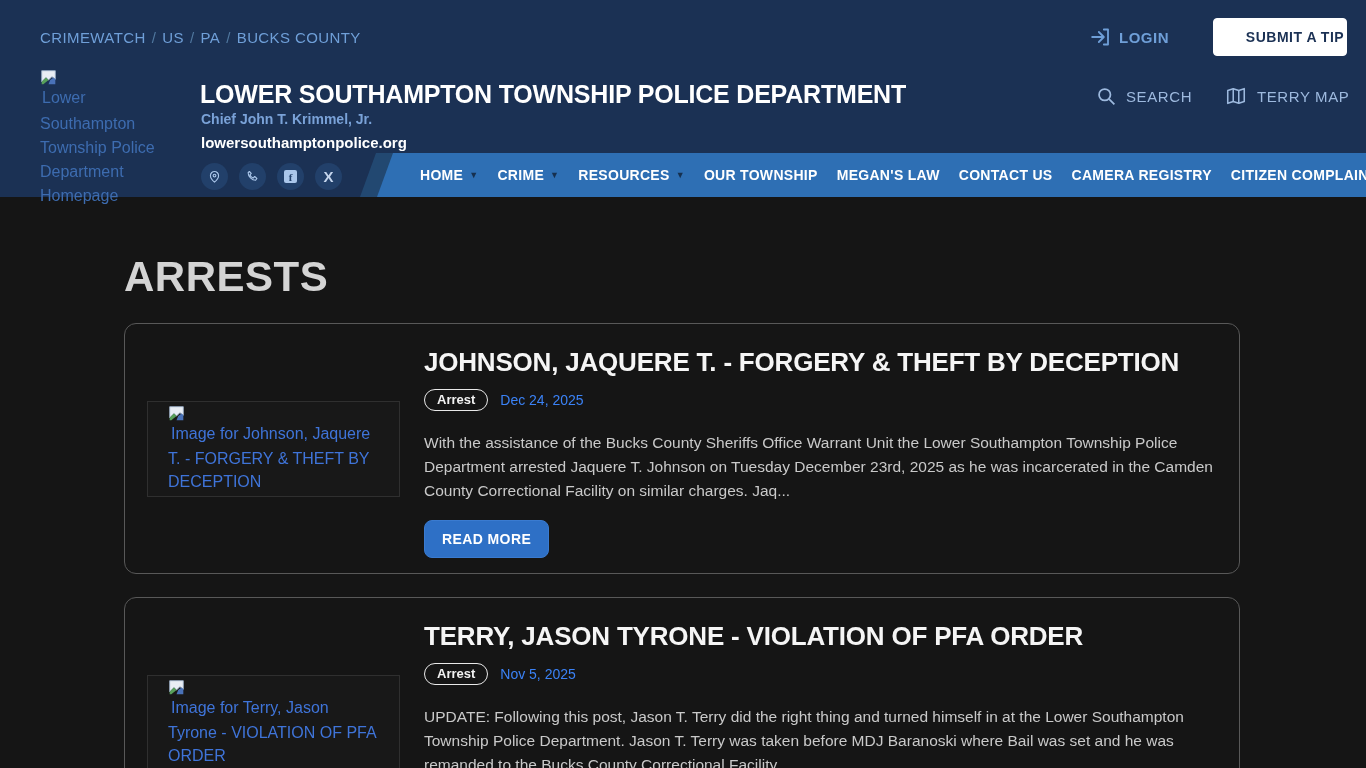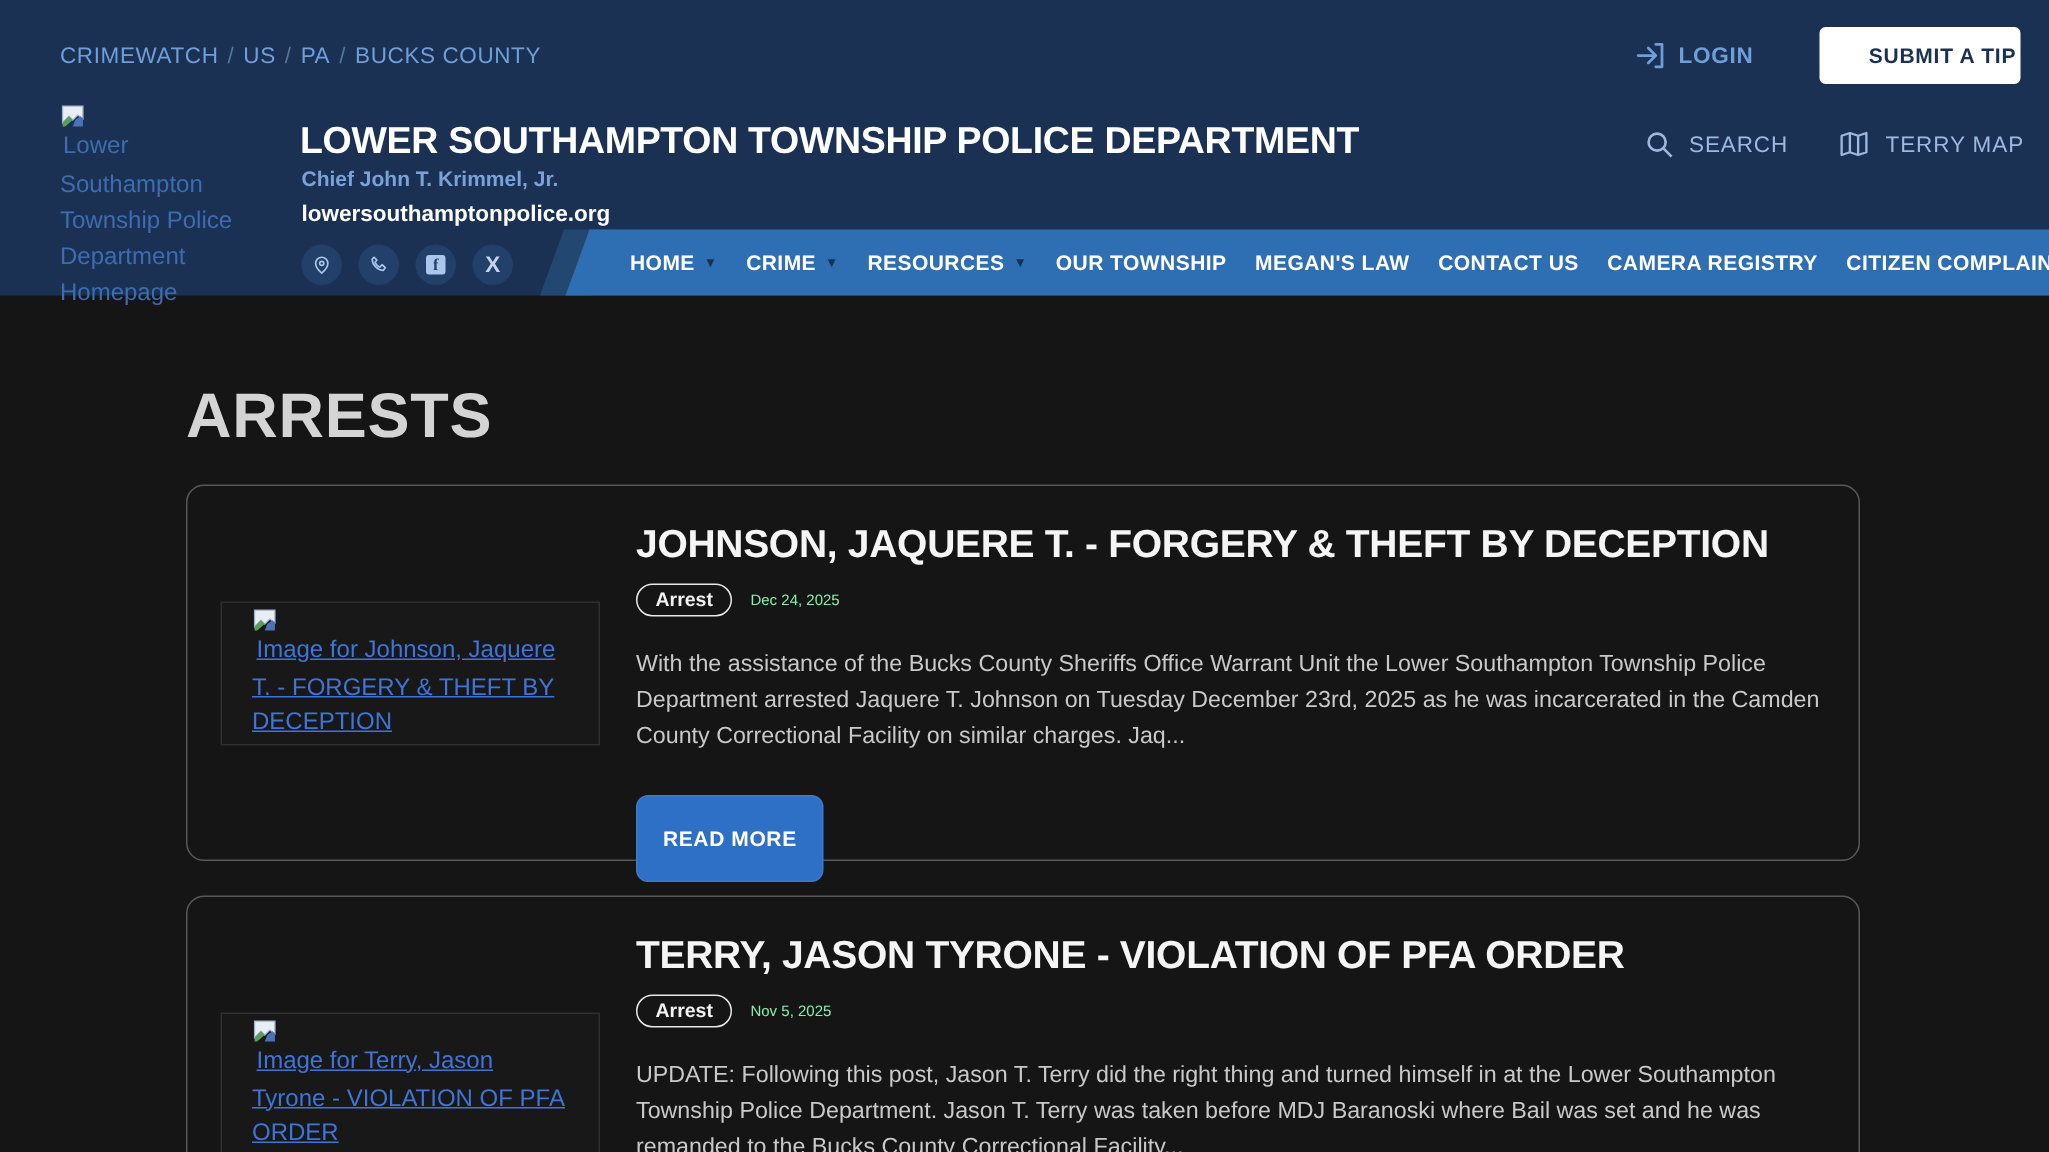--- a/index.html
+++ b/index.html
@@ -41,29 +41,29 @@
   .nav-item { color:#ffffff; font-size:14px; font-weight:700; letter-spacing:.3px; cursor:pointer; display:flex; align-items:center;text-align:center; }
   .nav-caret { color:#16304f; font-size:9px; margin-left:6px; }
 
   
   .main { padding:56px 126px 0 124px; }
   .page-title { color:#d4d4d4; font-size:42px; font-weight:700; letter-spacing:.5px; }
 
   .card { margin-top:22px; width:1116px; border:1px solid #585858; border-radius:12px; display:flex; padding:22px; height:251px; background:#151515; }
   .card + .card { margin-top:23px; }
   .card-img-col { width:253px; flex:0 0 253px; display:flex; align-items:center; }
-  .card-img-link { display:inline-block; color:#3f74d9; font-size:16px; line-height:23px; text-decoration:underline; cursor:pointer; border:1px solid rgba(255,255,255,0.10); padding:3px 20px; background:rgba(255,255,255,0.015); }
+  .card-img-link { display:inline-block; color:#3f74d9; font-size:16px; line-height:23px; cursor:pointer; border:1px solid rgba(255,255,255,0.10); padding:3px 20px; background:rgba(255,255,255,0.015); }
   .card-img-link .bimg { vertical-align:-2px; margin-right:3px; }
   .card-body-col { flex:1; margin-left:24px; }
   .card-title { color:#f5f5f5; font-size:26px; font-weight:700; letter-spacing:-.2px; margin-top:1px; white-space:nowrap; cursor:pointer; }
   .card-meta { display:flex; align-items:center; gap:12px; margin-top:11px; }
   .badge { border:1.5px solid #e9e9e9; border-radius:15px; padding:2px 12px 3px; color:#f2f2f2; font-size:13px; font-weight:700; cursor:pointer; }
-  .card-date { color:#86efac; font-size:10px; }
+  .card-date { color:#3b82f6; font-size:14px; }
   .card-excerpt { margin-top:20px; color:#c9c9c9; font-size:15.5px; line-height:24px; max-width:800px; }
-  .btn-read-more { margin-top:27px; display:inline-block; background:#2e70c6; border:1px solid #3a7bd0; border-radius:8px; color:#ffffff; font-size:14px; font-weight:700; letter-spacing:.4px; padding:20px 17px; cursor:pointer; }
+  .btn-read-more { margin-top:17px; display:inline-block; background:#2e70c6; border:1px solid #3a7bd0; border-radius:8px; color:#ffffff; font-size:14px; font-weight:700; letter-spacing:.4px; padding:10px 17px; cursor:pointer; }
 
   svg { display:block; }
 </style>
 </head>
 <body>
 
 <div class="header">
 
   <div class="breadcrumb">
     <a>CRIMEWATCH</a><span class="sep">/</span><a>US</a><span class="sep">/</span><a>PA</a><span class="sep">/</span><a>BUCKS COUNTY</a>

